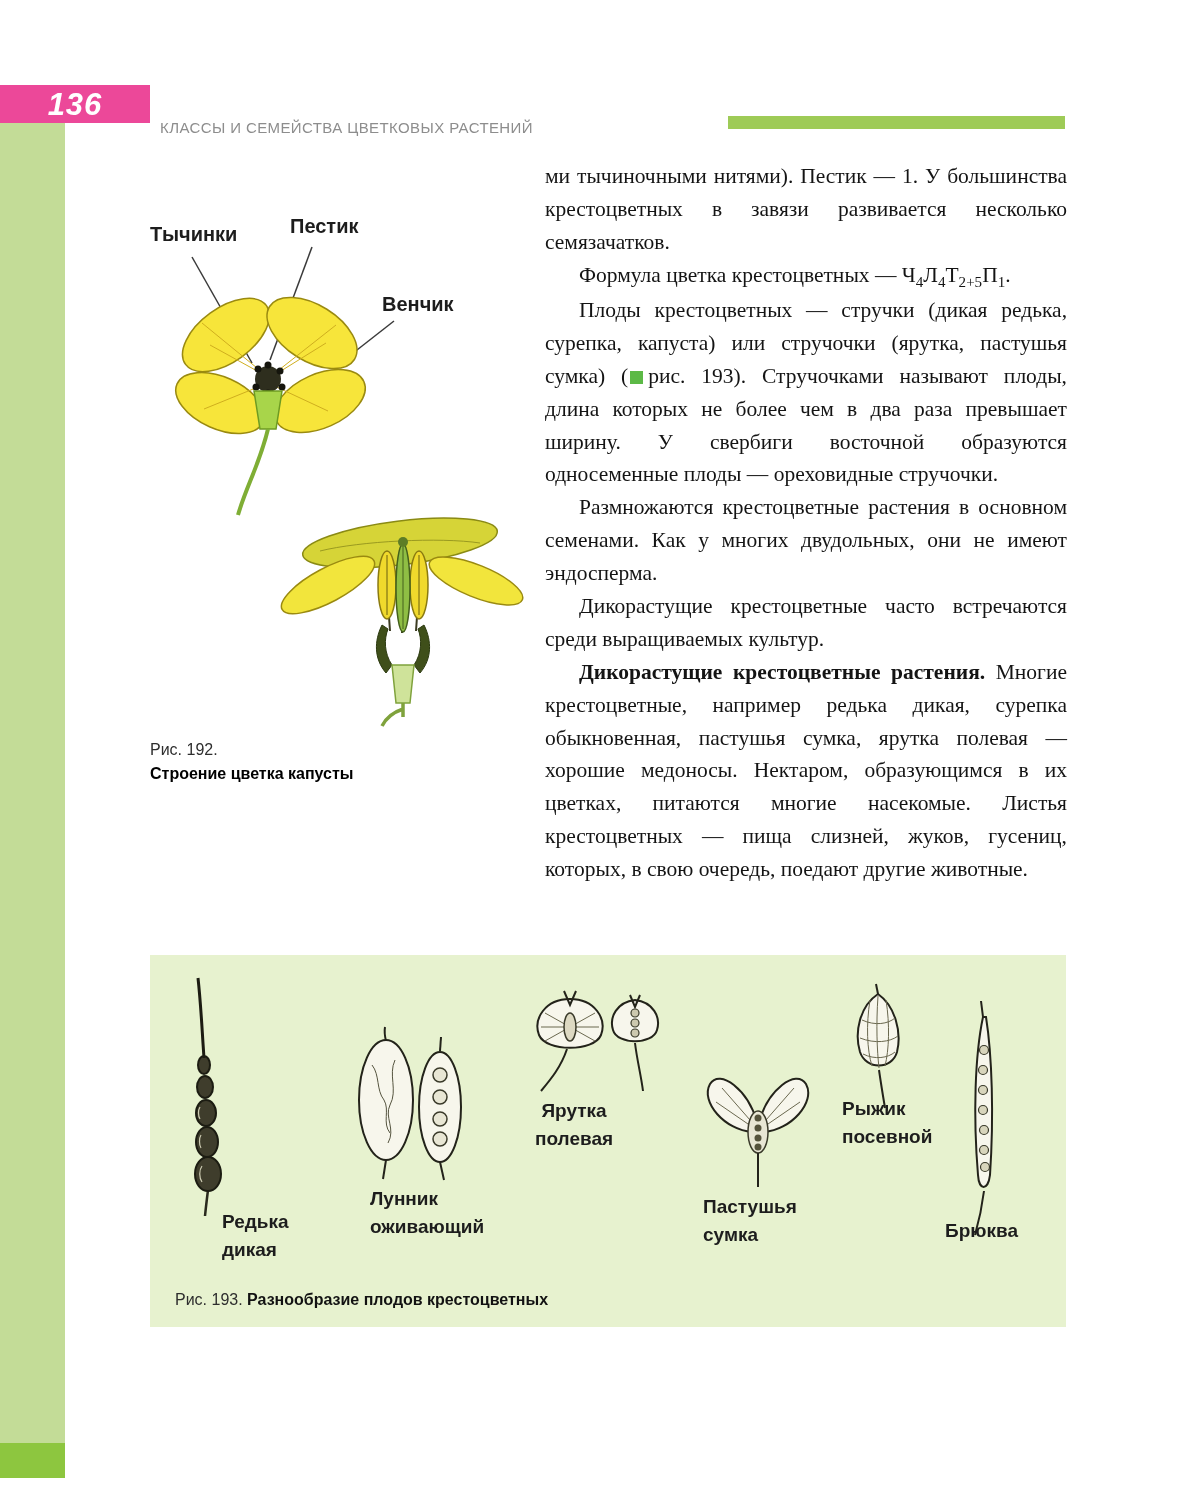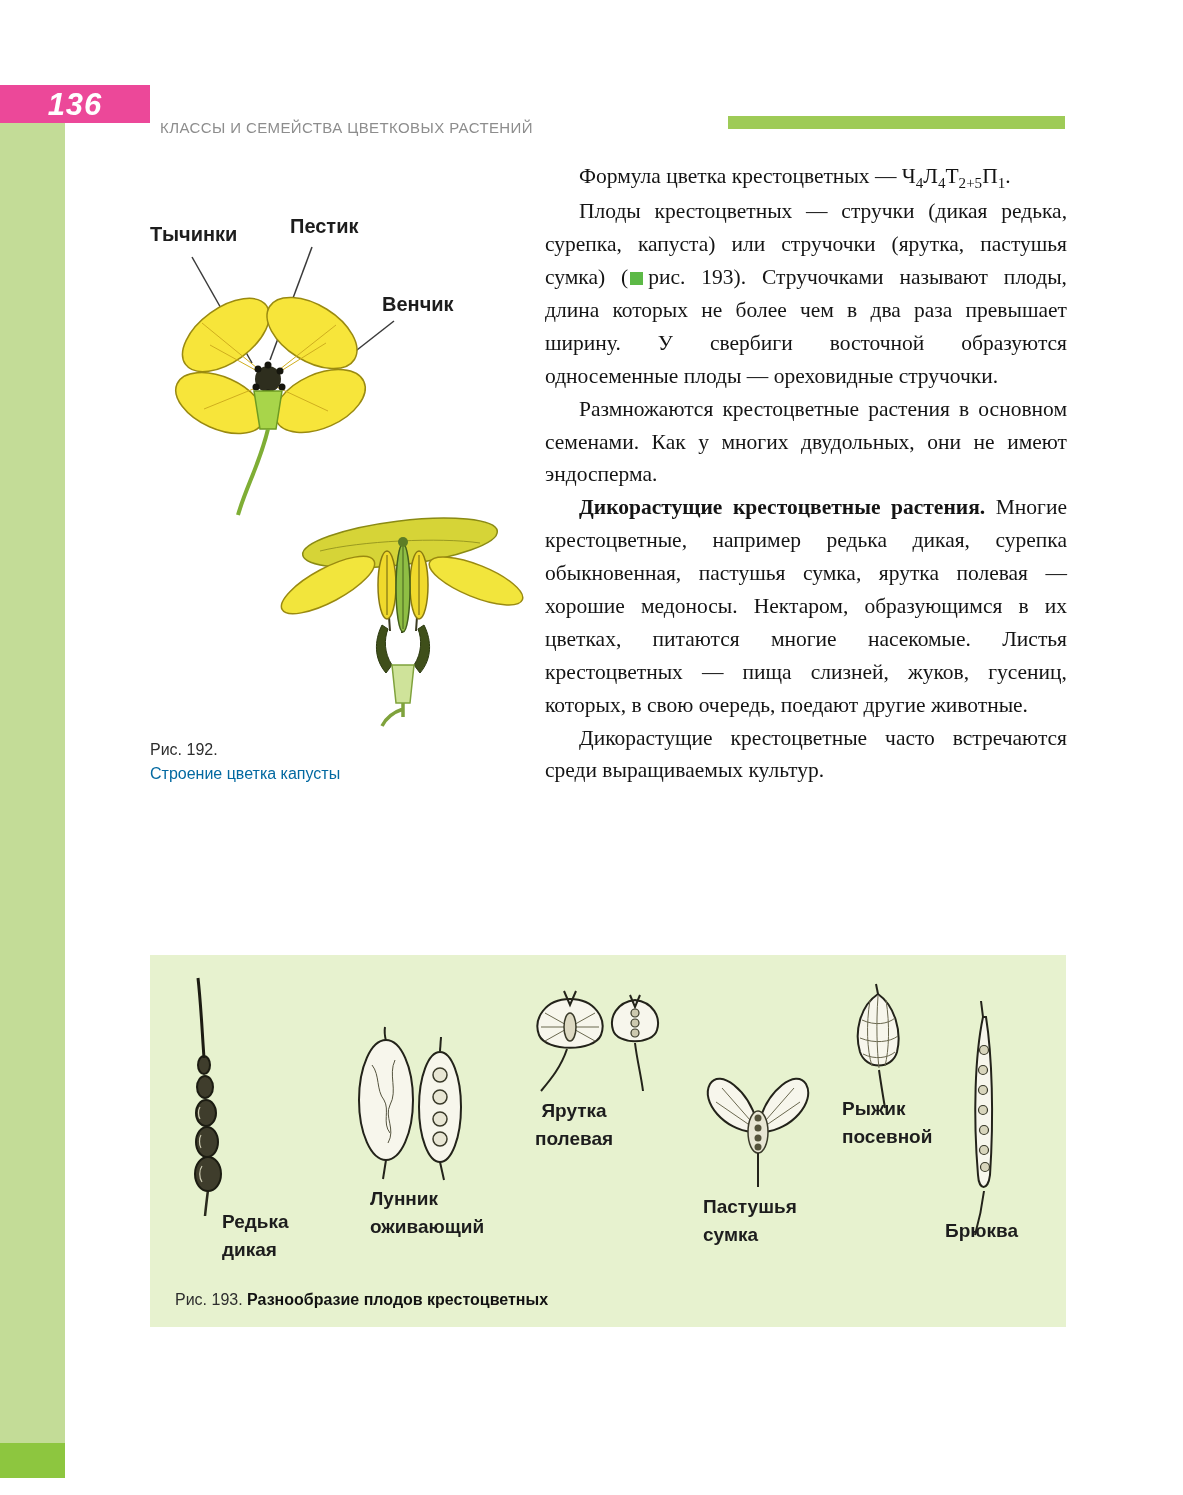--- a/index.html
+++ b/index.html
@@ -20,21 +20,21 @@
   
   .fig192{position:absolute;left:140px;top:195px;width:410px;height:600px;}
   .fig192 svg{position:absolute;left:0;top:0;}
   .flabel{position:absolute;font-family:"Liberation Sans",sans-serif;font-weight:bold;
           font-size:20px;color:#1d1d1d;}
   .l-stamens{left:10px;top:28px;}
   .l-pistil{left:150px;top:20px;}
   .l-corolla{left:242px;top:98px;}
   .fig-caption{position:absolute;left:10px;top:543px;font-family:"Liberation Sans",sans-serif;
                font-size:16px;line-height:1.5;color:#2e2e2e;}
-  .fig-caption .bold{font-weight:normal;color:#0369a1;}
+  .fig-caption .bold{font-weight:bold;color:#000000;}
 
   
   .body-col{position:absolute;left:545px;top:160px;width:522px;font-size:21.5px;
             line-height:1.53;text-align:justify;}
   .body-col p{margin:0;text-indent:34px;}
   .body-col p.noindent{text-indent:0;}
   .body-col b{font-weight:bold;}
   .formula sub{font-size:70%;}
   .ref-square{display:inline-block;width:13px;height:13px;background:#5cb946;
               margin:0 5px 0 2px;vertical-align:-1px;}
@@ -112,27 +112,28 @@
     <div class="flabel l-pistil">Пестик</div>
     <div class="flabel l-corolla">Венчик</div>
 
     <div class="fig-caption">
       <span>Рис. 192.</span><br>
       <span class="bold">Строение цветка капусты</span>
     </div>
   </div>
 
   <div class="body-col">
+    <p class="noindent">ми тычиночными нитями). Пестик — 1. У большинства крестоцветных в завязи развивается несколько семязачатков.</p>
     <p><span>Формула цветка крестоцветных —</span>
       <span class="formula"><span>Ч</span><sub>4</sub><span>Л</span><sub>4</sub><span>Т</span><sub>2+5</sub><span>П</span><sub>1</sub><span>.</span></span>
     </p>
     <p><span>Плоды крестоцветных — стручки (дикая редька, сурепка, капуста) или стручочки (ярутка, пастушья сумка) (</span><span class="ref-square"></span><span>рис. 193).</span> <span>Стручочками называют плоды, длина которых не более чем в два раза превышает ширину. У свербиги восточной образуются односеменные плоды — ореховидные стручочки.</span></p>
     <p>Размножаются крестоцветные растения в основном семенами. Как у многих двудольных, они не имеют эндосперма.</p>
+    <p>Дикорастущие крестоцветные часто встречаются среди выращиваемых культур.</p>
     <p><b>Дикорастущие крестоцветные растения.</b> <span>Многие крестоцветные, например редька дикая, сурепка обыкновенная, пастушья сумка, ярутка полевая — хорошие медоносы. Нектаром, образующимся в их цветках, питаются многие насекомые. Листья крестоцветных — пища слизней, жуков, гусениц, которых, в свою очередь, поедают другие животные.</span></p>
-    <p>Дикорастущие крестоцветные часто встречаются среди выращиваемых культур.</p>
   </div>
 
   <div class="panel">
 
     <svg style="left:25px;top:15px" width="70" height="250" viewBox="0 0 70 250">
       <path d="M30,246 C31,236 32,228 33,220" stroke="#2a2a1e" stroke-width="2.5" fill="none"></path>
       <ellipse cx="33" cy="204" rx="13" ry="17" fill="#3f3d2c" stroke="#1c1c12" stroke-width="2"></ellipse>
       <ellipse cx="32" cy="172" rx="11" ry="15" fill="#3f3d2c" stroke="#1c1c12" stroke-width="2"></ellipse>
       <ellipse cx="31" cy="143" rx="10" ry="13" fill="#3f3d2c" stroke="#1c1c12" stroke-width="2"></ellipse>
       <ellipse cx="30" cy="117" rx="8" ry="11" fill="#3f3d2c" stroke="#1c1c12" stroke-width="2"></ellipse>

